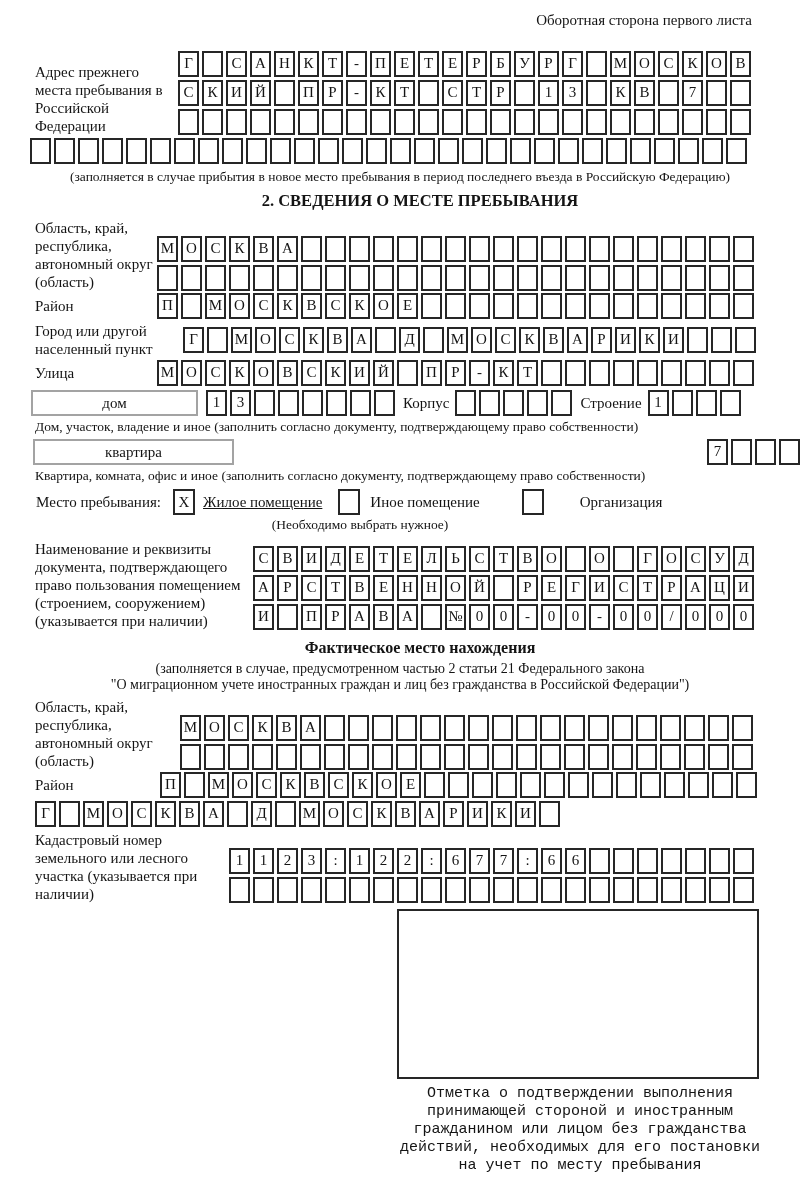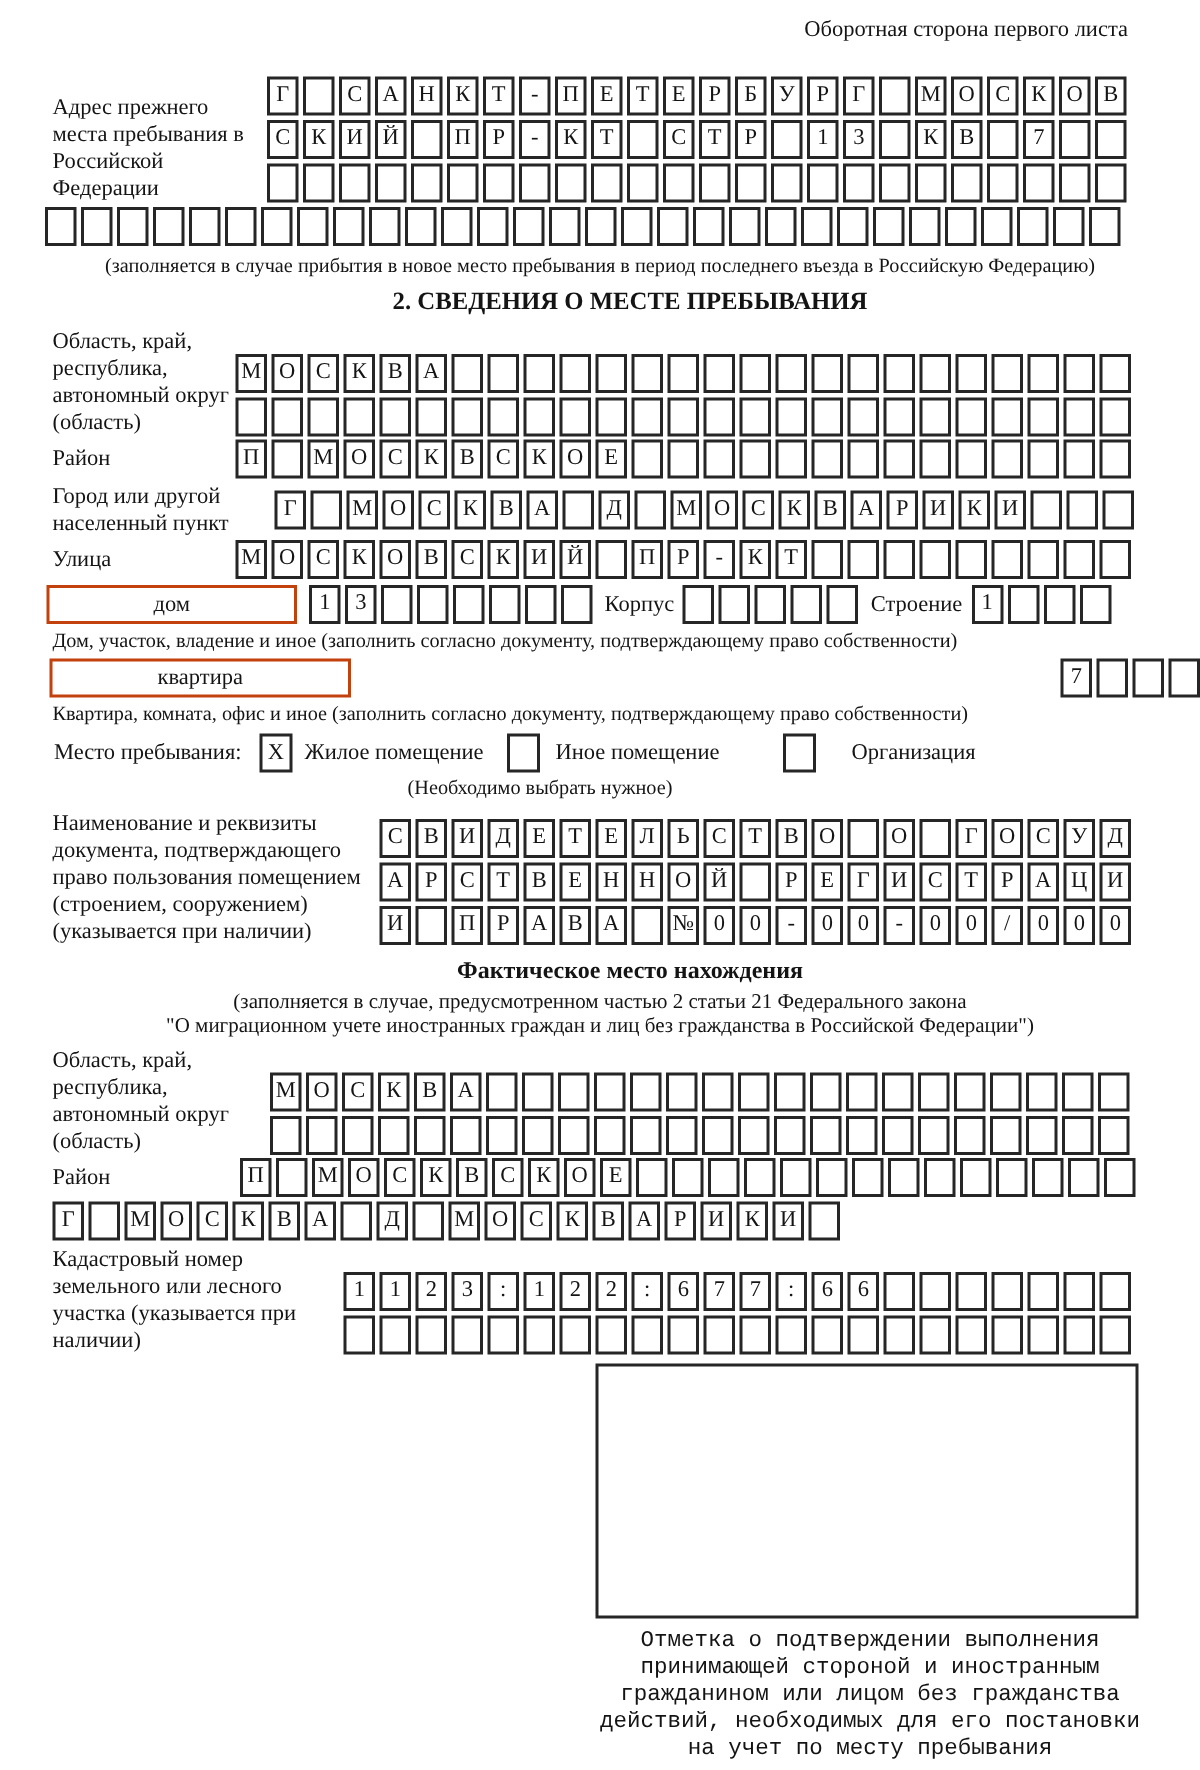--- a/index.html
+++ b/index.html
@@ -12,21 +12,21 @@
   .flabel { font-size:15px; line-height:18px; }
   .cells { display:flex; gap:3px; }
   .cells-col { display:flex; flex-direction:column; gap:3px; }
   .cell {
     width:21px; height:26px; flex:0 0 21px;
     border:2px solid #262626;
     display:flex; align-items:center; justify-content:center;
     font-size:15px; padding-bottom:1px;
   }
   .widebox {
-    border:2px solid #c2410c; height:26px;
+    border:2px solid #a3a3a3; height:26px;
     display:flex; align-items:center; justify-content:center;
     font-size:15px;
   }
   .cb {
     width:22px; height:26px; border:2px solid #262626;
     display:flex; align-items:center; justify-content:center; font-size:15px;
   }
   .note { font-size:13.5px; line-height:16px; text-align:center; }
   .sec-title { text-align:center; font-weight:bold; font-size:16.5px; line-height:20px;padding-left:40px; }
 
@@ -354,25 +354,25 @@
       <div class="cell"></div>
       <div class="cell"></div>
       <div class="cell"></div>
     </div>
 </div>
 <div class="note" style="margin:3px 0 0 35px; text-align:left;">Квартира, комната, офис и иное (заполнить согласно документу, подтверждающему право собственности)</div>
 
 <div class="frow" style="margin:5px 0 0 36px; align-items:center; font-size:15px;">
   <span>Место пребывания:</span>
   <span class="cb" style="margin-left:12px;">X</span>
-  <span style="margin-left:8px;">Жилое помещение</span>
+  <span style="margin-left:8px;text-decoration:underline;">Жилое помещение</span>
   <span class="cb" style="margin-left:16px;"></span>
   <span style="margin-left:10px;">Иное помещение</span>
   <span class="cb" style="margin-left:42px;"></span>
-  <span style="margin-left:24px;">Организация</span>
+  <span style="margin-left:36px;">Организация</span>
 </div>
 <div class="note" style="margin:2px 0 0 30px; width:660px;">(Необходимо выбрать нужное)</div>
 
 <div class="frow" style="margin:7px 0 0 35px;">
   <div class="flabel lw218">Наименование и реквизиты документа, подтверждающего право пользования помещением (строением, сооружением) (указывается при наличии)</div>
   <div class="cells-col">
     <div class="cells">
         <div class="cell">С</div>
         <div class="cell">В</div>
         <div class="cell">И</div>

